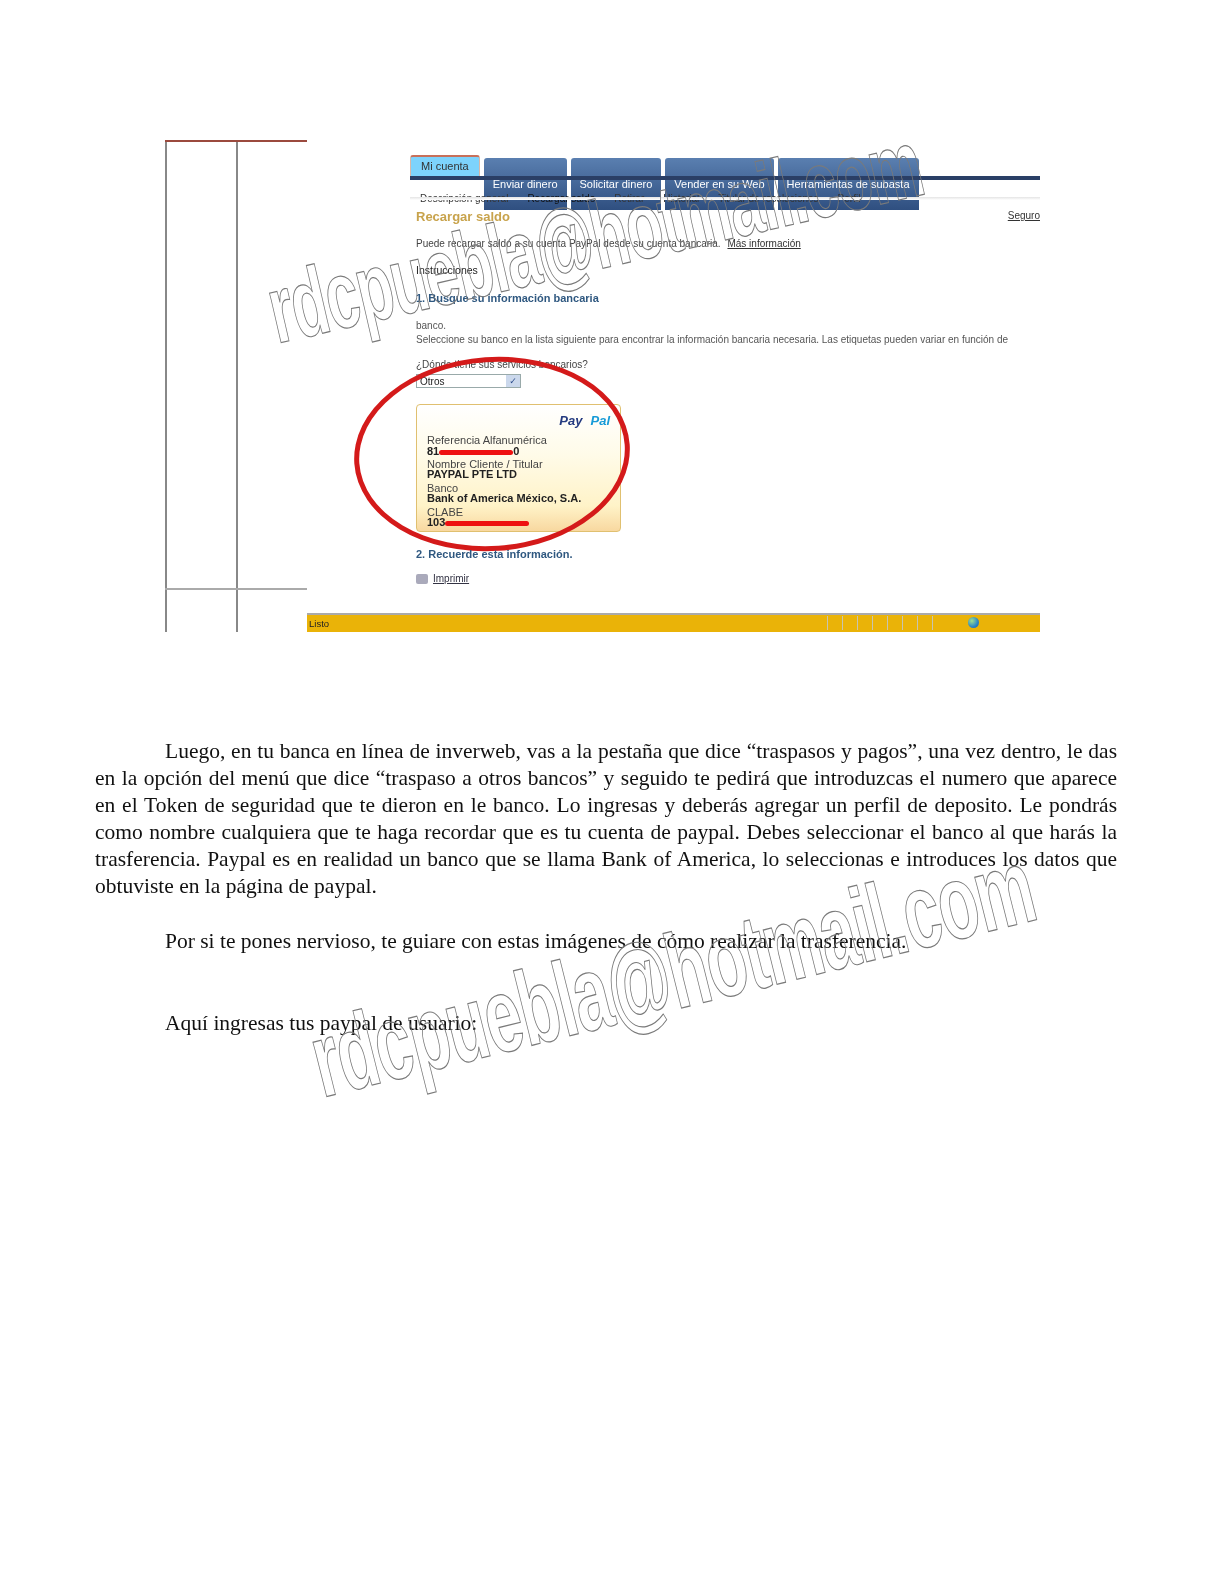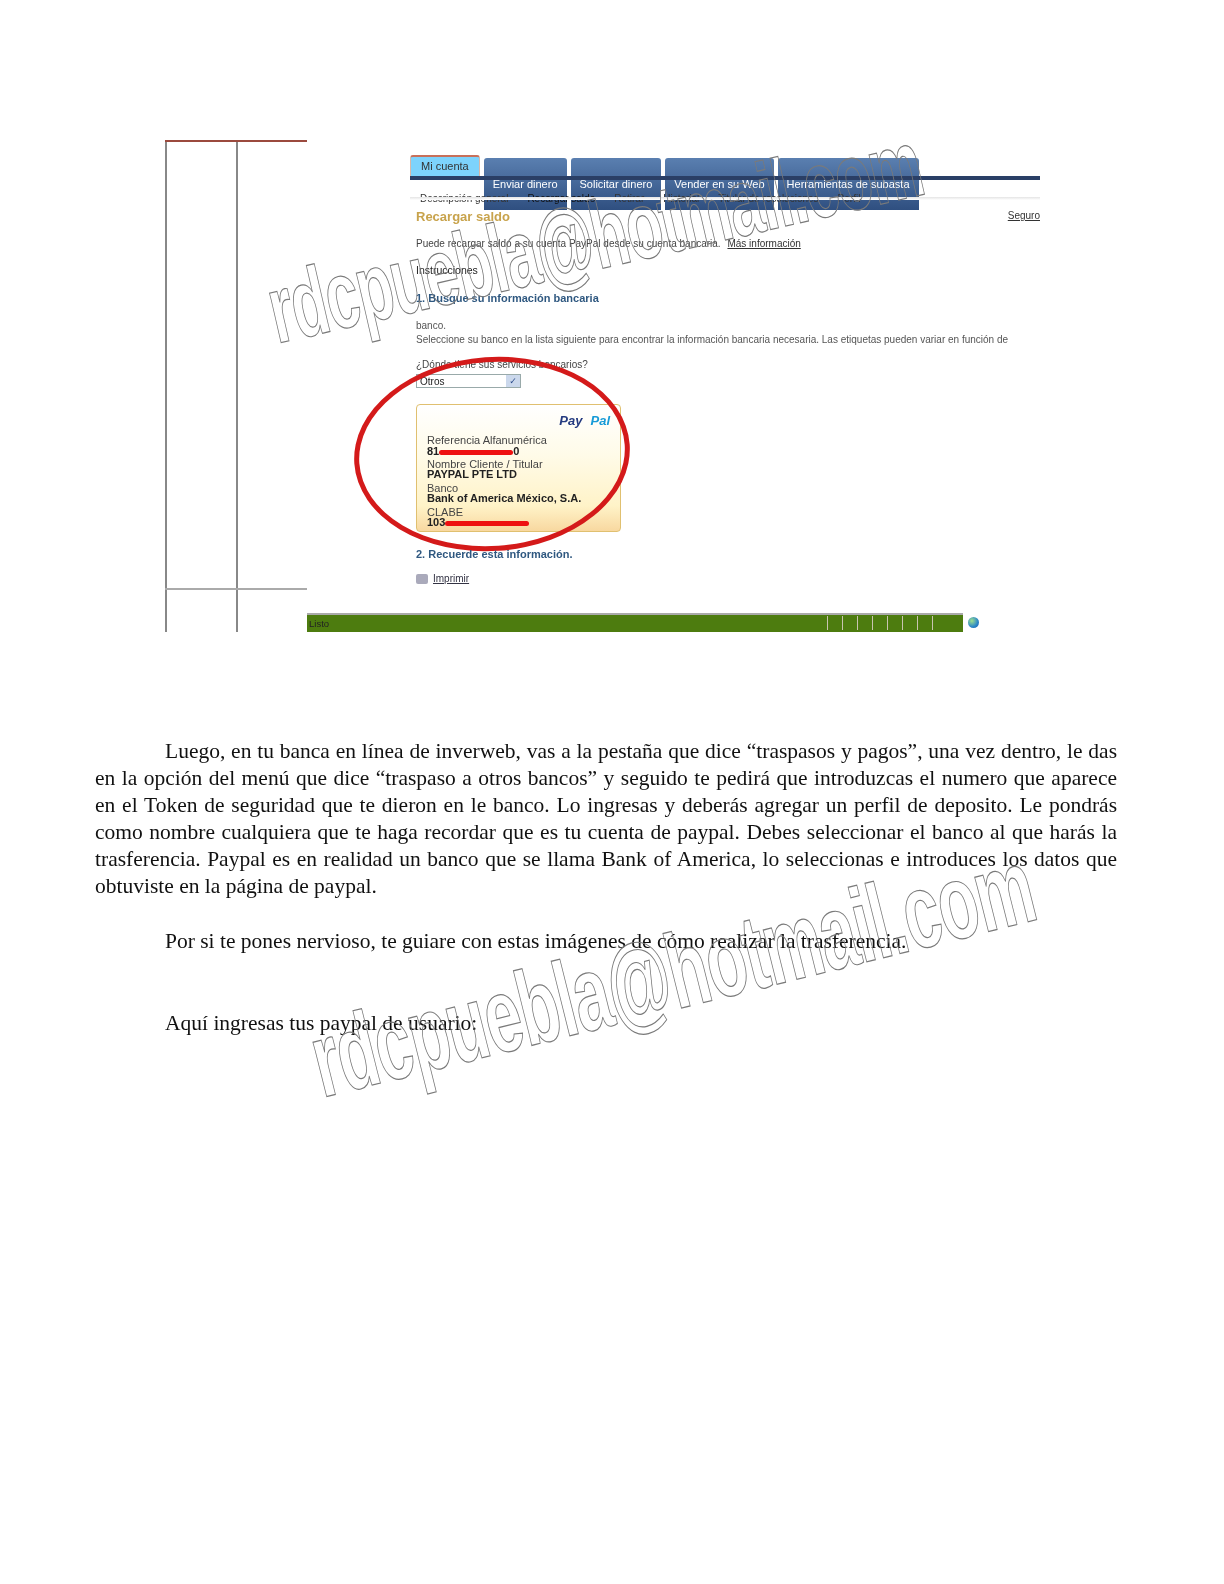--- a/index.html
+++ b/index.html
@@ -41,21 +41,21 @@
   .card-value { position: absolute; left: 10px; font-size: 11px; font-weight: bold; color: #222; }
   .redact { display: inline-block; height: 5px; background: #e11; border-radius: 3px; vertical-align: middle; }
 
   .red-ellipse { position: absolute; left: 47px; top: 207px; width: 276px; height: 194px; border: 5px solid #d41a1a; border-radius: 50%; box-sizing: border-box; transform: rotate(-4deg); }
 
   .step2 { position: absolute; left: 109px; top: 398px; font-size: 11px; font-weight: bold; color: #2f5880; }
   .print { position: absolute; left: 109px; top: 423px; font-size: 10px; color: #334; }
   .print .printer { display: inline-block; width: 12px; height: 10px; background: #aab; border-radius: 2px; vertical-align: middle; margin-right: 5px; }
   .print a { color: #334; text-decoration: underline; }
 
-  .statusbar { position: absolute; left: 0; top: 463px; width: 656px; height: 19px; background: #4d7c0f; border-top: 2px solid #aaa; box-sizing: border-box; font-size: 9.5px; color: #222; }
+  .statusbar { position: absolute; left: 0; top: 463px; width: 733px; height: 19px; background: #eab308; border-top: 2px solid #aaa; box-sizing: border-box; font-size: 9.5px; color: #222; }
   .statusbar .listo { position: absolute; left: 2px; top: 3px; }
   .statusbar .cells { position: absolute; left: 520px; top: 1px; display: flex; }
   .statusbar .cells span { width: 14px; height: 14px; border-left: 1px solid #c8c4b0; }
   .statusbar .zone { position: absolute; left: 650px; top: 2px; display: flex; align-items: center; gap: 4px; flex-direction: column; }
   .globe { display: inline-block; width: 11px; height: 11px; border-radius: 50%; background: radial-gradient(circle at 35% 35%, #9de08f, #2a86c8 60%, #1f5fa0); }
 
   
   .watermark { position: absolute; font-family: "Liberation Sans", sans-serif; font-weight: bold; color: transparent; -webkit-text-stroke: 1.2px #7a7a7a; letter-spacing: -2px; transform-origin: left bottom; white-space: nowrap; pointer-events: none; }
   .wm1 { left: 282px; top: 255px; font-size: 96px; transform: rotate(-13deg) scaleX(0.62); }
   .wm2 { left: 328px; top: 1000px; font-size: 106px; transform: rotate(-14deg) scaleX(0.62); }

